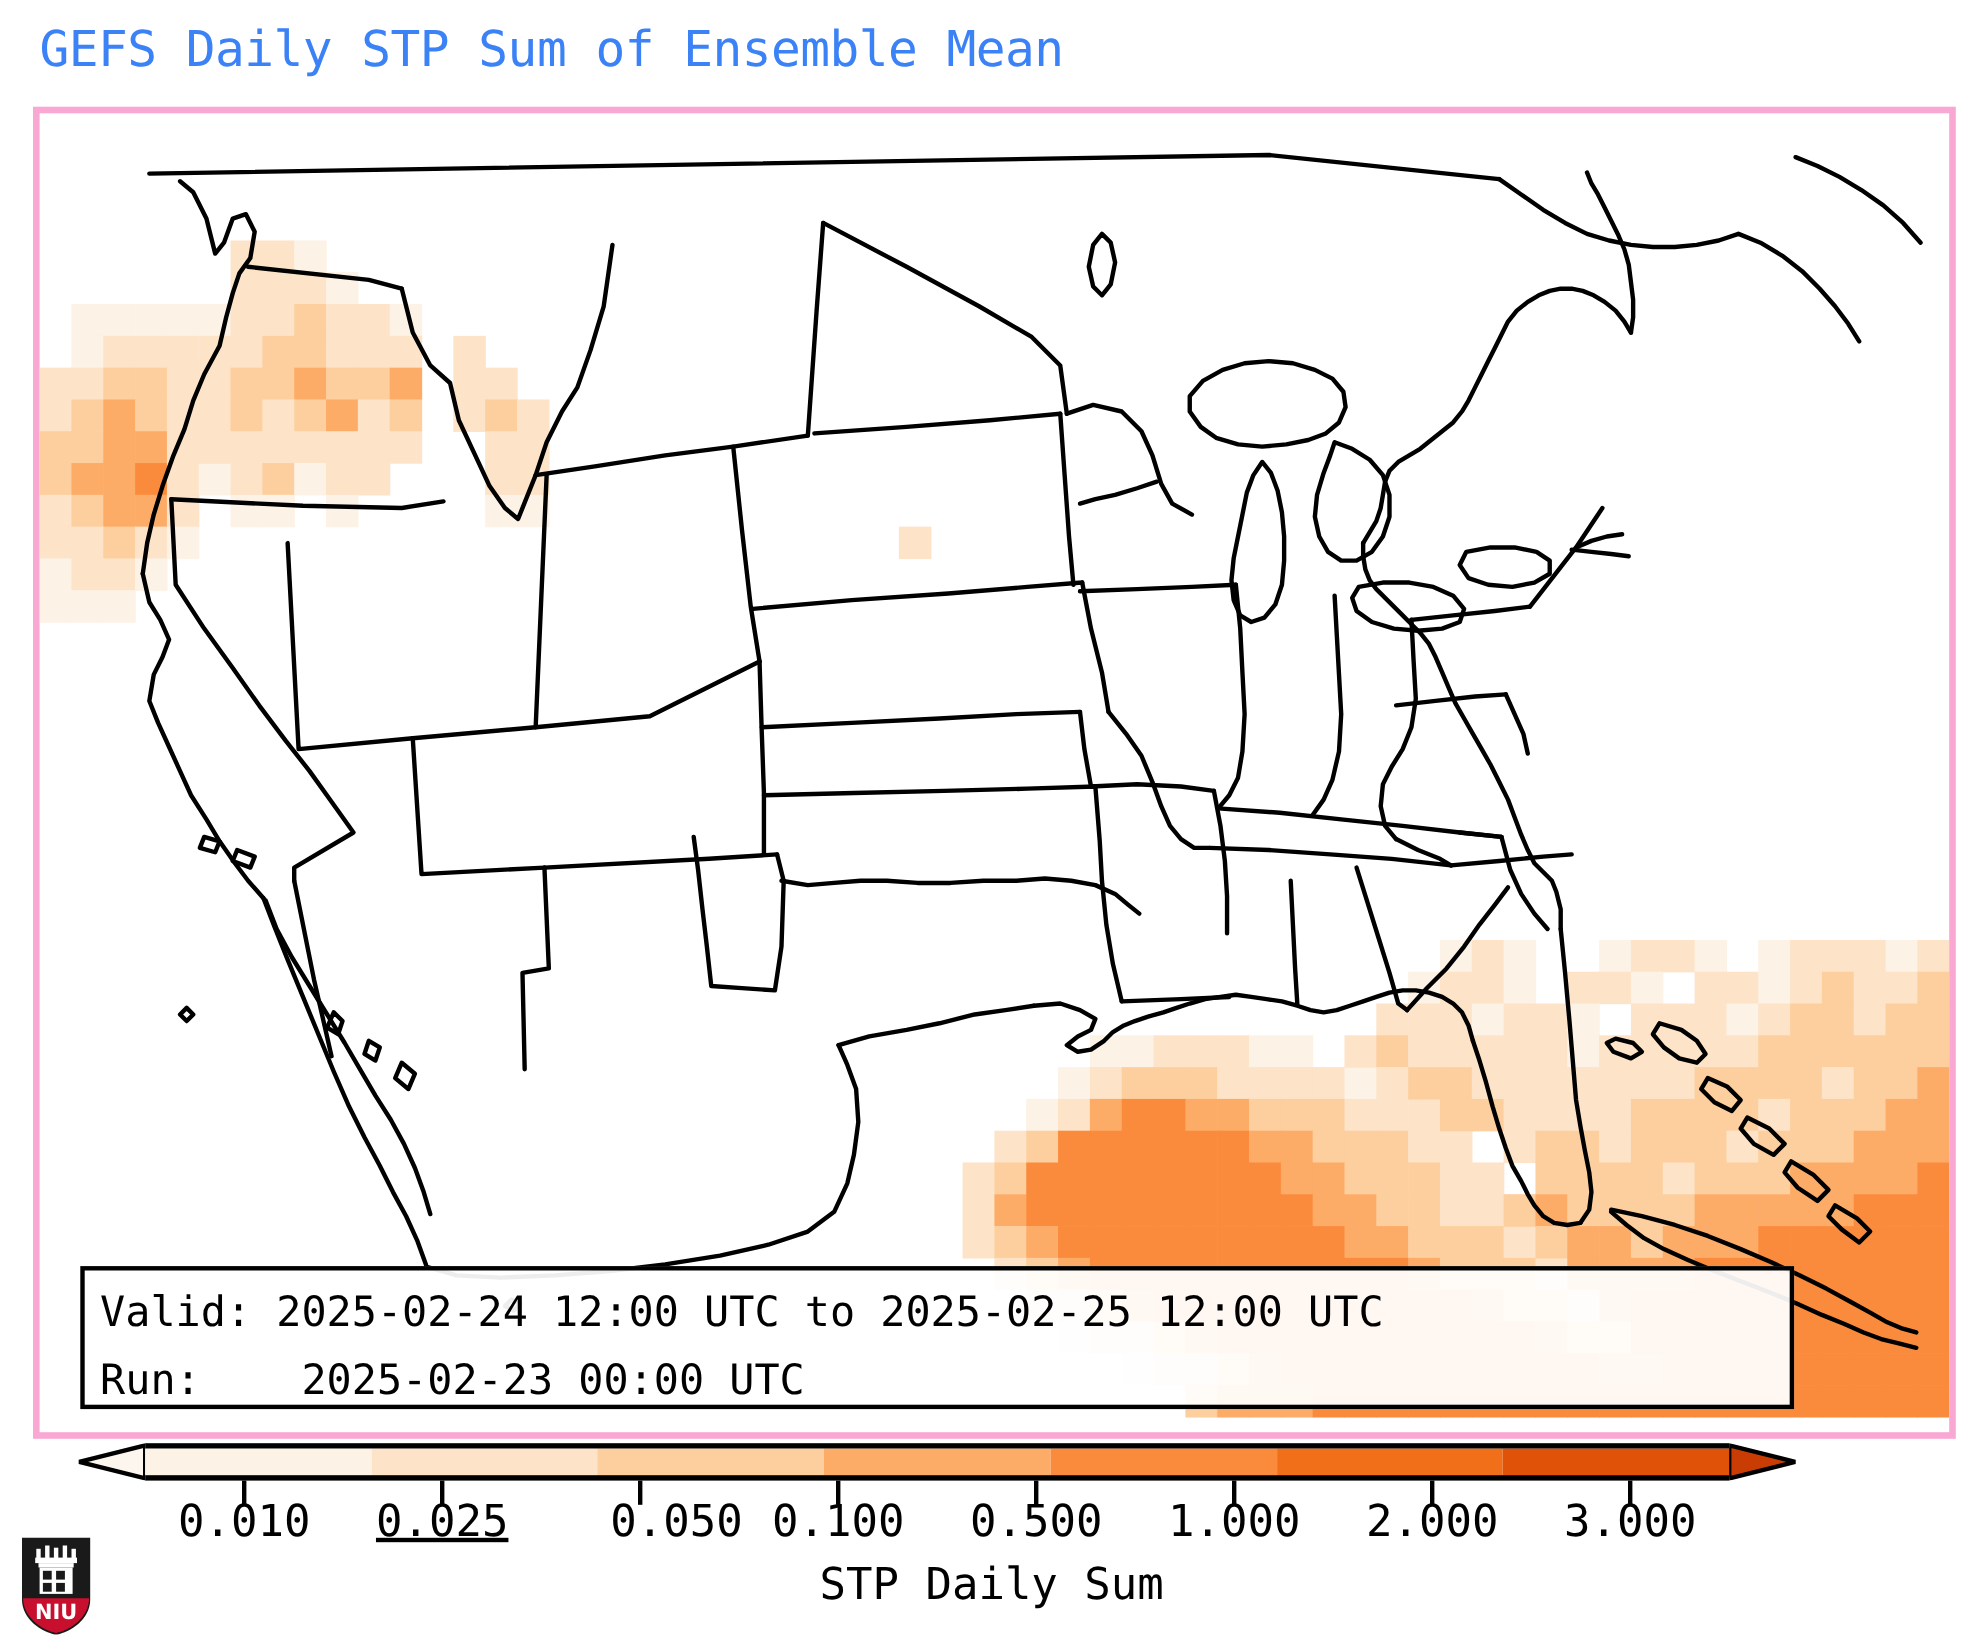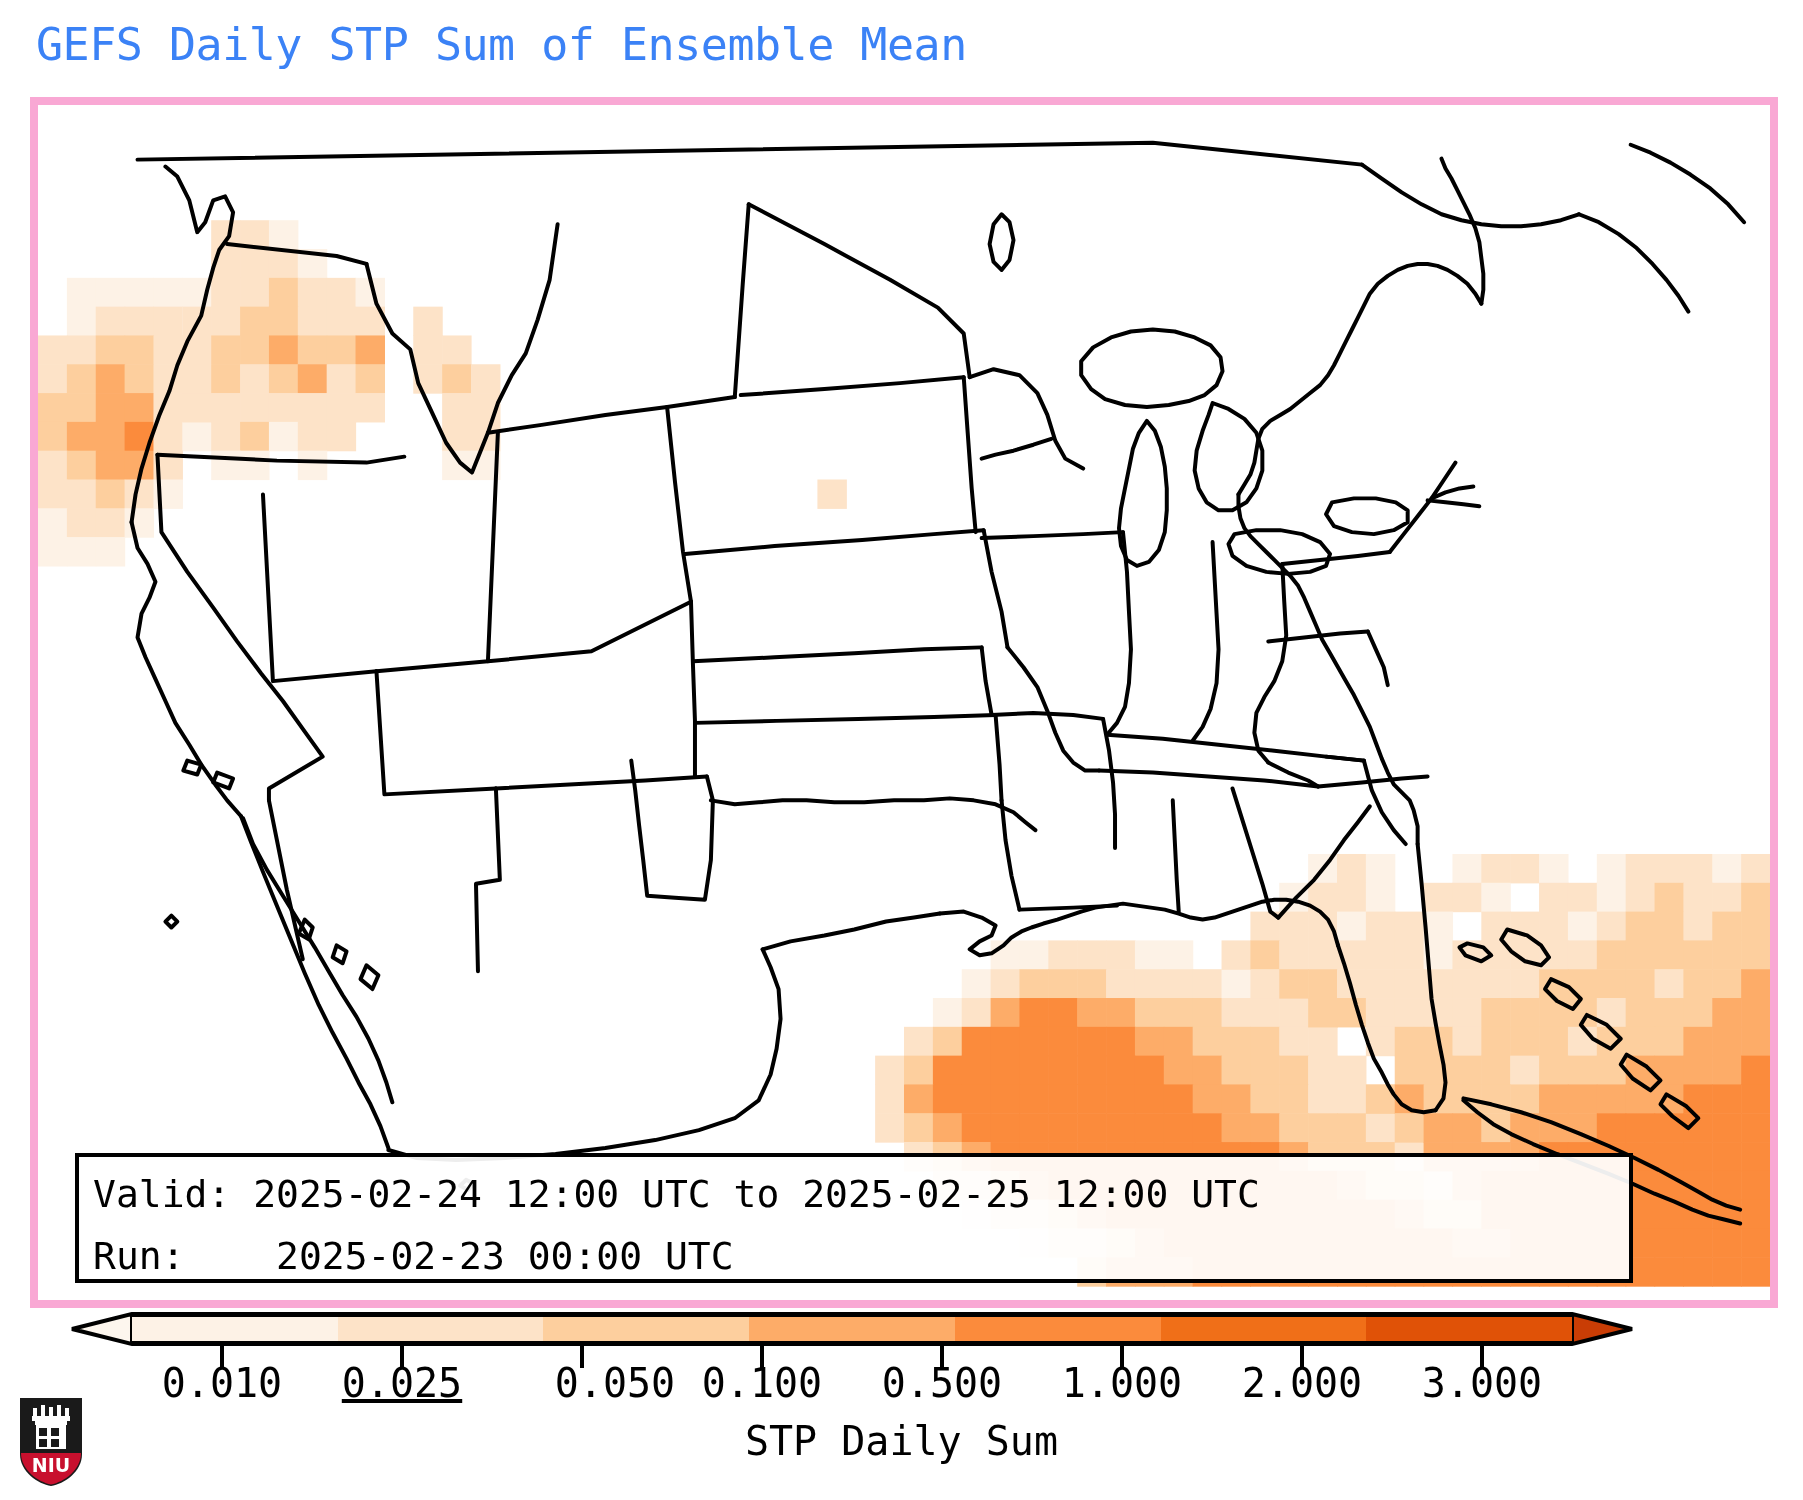--- a/index.html
+++ b/index.html
@@ -8,21 +8,21 @@
 
   #page-title{
     position:absolute;left:36px;top:18px;
     font-size:45px;letter-spacing:-0.5px;color:#3b82f6;white-space:nowrap;
     font-family:"DejaVu Sans Mono","Liberation Mono",monospace;
   }
 
   
   #map-panel{
     position:absolute;left:30px;top:97px;width:1748px;height:1211px;
-    border:8px solid #f9a8d4;box-sizing:border-box;background:#fff;overflow:hidden;
+    border:6px solid #f9a8d4;box-sizing:border-box;background:#fff;overflow:hidden;
   }
   #data-layer{position:absolute;left:0;top:0;width:100%;height:100%;}
   #geo-layer{position:absolute;left:0;top:0;width:100%;height:100%;}
 
   
   #info-box{
     position:absolute;left:37px;top:1048px;width:1558px;height:130px;
     border:4px solid #000;background:rgba(255,255,255,0.93);
     box-sizing:border-box;padding:6px 14px 0 14px;
   }

